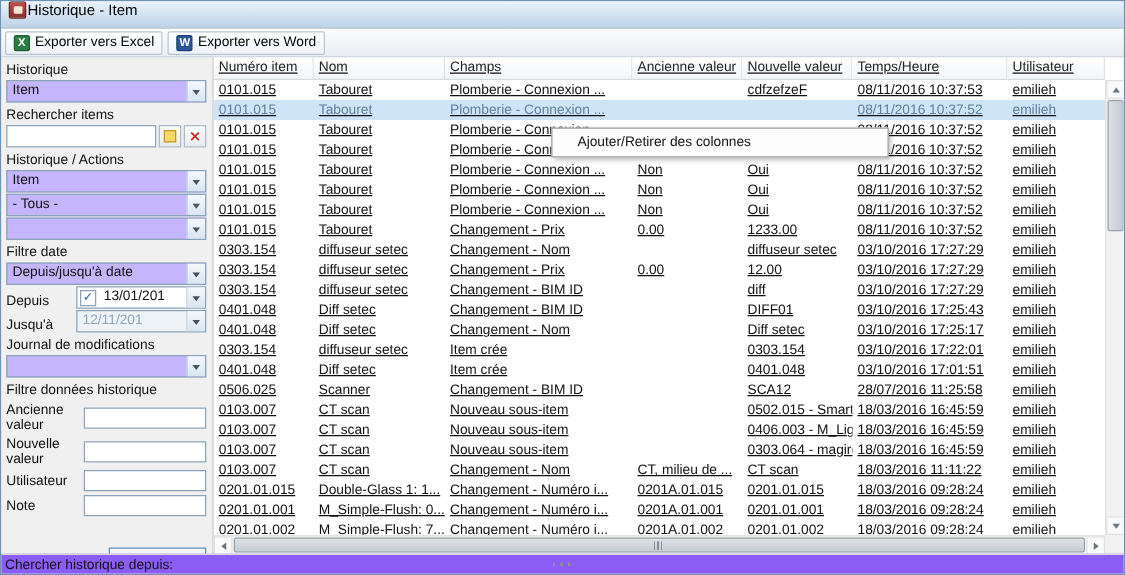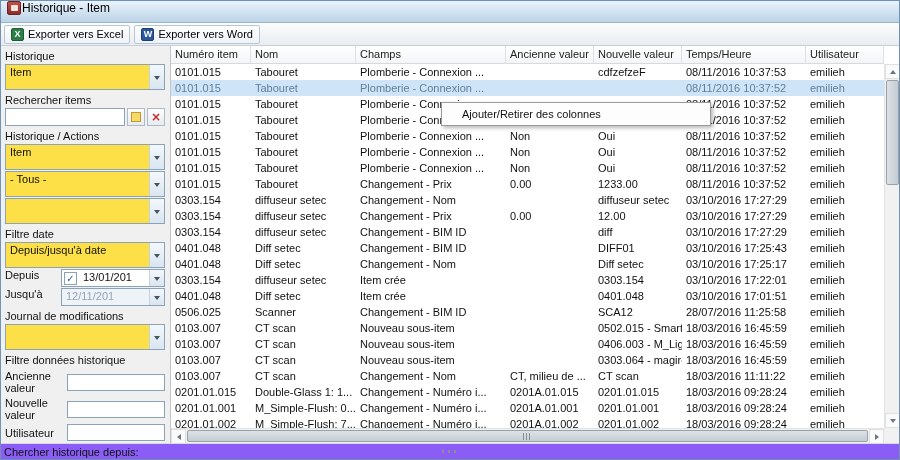--- a/index.html
+++ b/index.html
@@ -21,43 +21,43 @@
   .tb-icon.excel { background:#2e7d46; border:1px solid #1e5c31; }
   .tb-icon.word  { background:#2b579a; border:1px solid #1e3f73; }
 
   
   .content { display:flex; height:397px; }
 
   
   .sidebar { width:170px; background:#f0f0f0; border-right:1px solid #c5c5c5; padding:4px 5px 0 4px; overflow:hidden; }
   .sb-label { margin:4px 0 1px; line-height:13px; }
   .sb-label.first { margin-top:0; }
-  .combo { display:flex; align-items:stretch; height:26px; background:#fde047; border:1px solid #8ba3b8; margin-top:1px; }
+  .combo { display:flex; align-items:stretch; height:18px; background:#c4b5fd; border:1px solid #8ba3b8; margin-top:1px; }
   .combo-text { flex:1; padding:1px 4px 0; white-space:nowrap; overflow:hidden; }
   .combo-arrow { width:15px; background:linear-gradient(#f4f8fc,#d9e5f0); border-left:1px solid #c3d3e0; display:flex; align-items:center; justify-content:center; }
   .combo-arrow::after { content:""; border:3px solid transparent; border-top:4px solid #45535f; margin-top:4px; }
   .search-row { display:flex; gap:2px; align-items:center; margin-top:1px; }
   .search-input { flex:1; min-width:0; height:18px; border:1px solid #8ba3b8; background:#fff; font:inherit; padding:0 3px; }
   .mini-btn { width:18px; height:18px; display:flex; align-items:center; justify-content:center; background:linear-gradient(#fdfdfd,#e6ebf0); border:1px solid #aebbc7; padding:0; }
   .note-glyph { width:10px; height:10px; background:#f7d968; border:1px solid #c19a2e; }
   .x-glyph { color:#c62828; font-weight:bold; font-size:12px; line-height:1; font-family:"DejaVu Sans", sans-serif; }
-  .field-row { display:flex; align-items:flex-start; margin-top:1px; }
+  .field-row { display:flex; align-items:flex-end; margin-top:1px; }
   .fr-label { width:56px; flex:0 0 auto; }
   .date-combo { flex:1; display:flex; align-items:stretch; height:18px; background:#fff; border:1px solid #8ba3b8; }
   .checkbox { width:13px; height:13px; border:1px solid #8ba3b8; background:#fff; color:#1d5bbf; font-size:10px; line-height:11px; text-align:center; margin:1px 2px 0 2px; align-self:center; font-family:"DejaVu Sans", sans-serif; }
   .date-combo.disabled { background:#eef3f8; }
   .date-combo.disabled .combo-text { color:#93a6b8; }
   .input-row { display:flex; align-items:center; margin-top:3px; }
   .input-row .fr-label { width:62px; line-height:12px; }
   .text-input { flex:1; min-width:0; height:17px; border:1px solid #8ba3b8; background:#fff; font:inherit; padding:0 3px; }
   .btn-row { display:flex; justify-content:flex-end; margin-top:8px; }
   .rechercher-btn { width:78px; height:20px; font:inherit; background:linear-gradient(#f6f6f6,#e2e6ea); border:1px solid #5e90c0; border-radius:0;margin-top:17px; }
 
   
-  .main { position:relative; flex:1; background:#fff; overflow:hidden; }
+  .main { position:relative; flex:1; background:#fff; overflow:hidden;text-decoration:underline; }
   .row-grid { display:grid; grid-template-columns:80px 105px 150px 88px 88px 124px 1fr; }
   .thead { height:18px; margin-right:15px; }
   .th { background:linear-gradient(#ffffff,#f3f5f7); border-right:1px solid #dde1e6; border-bottom:1px solid #d5dade; padding:2px 4px 0; white-space:nowrap; overflow:hidden; color:#222; }
   .tbody { height:364px; overflow:hidden; margin-right:15px; }
   .trow { height:16px; }
   .trow.selected { background:#cfe5f7; color:#5f7f9c; }
   .td { padding:1px 4px 0; white-space:nowrap; overflow:hidden; line-height:14px; }
 
   
   .vscroll { position:absolute; top:18px; right:0; bottom:15px; width:15px; background:#f1f1f1; border-left:1px solid #e3e3e3; }

